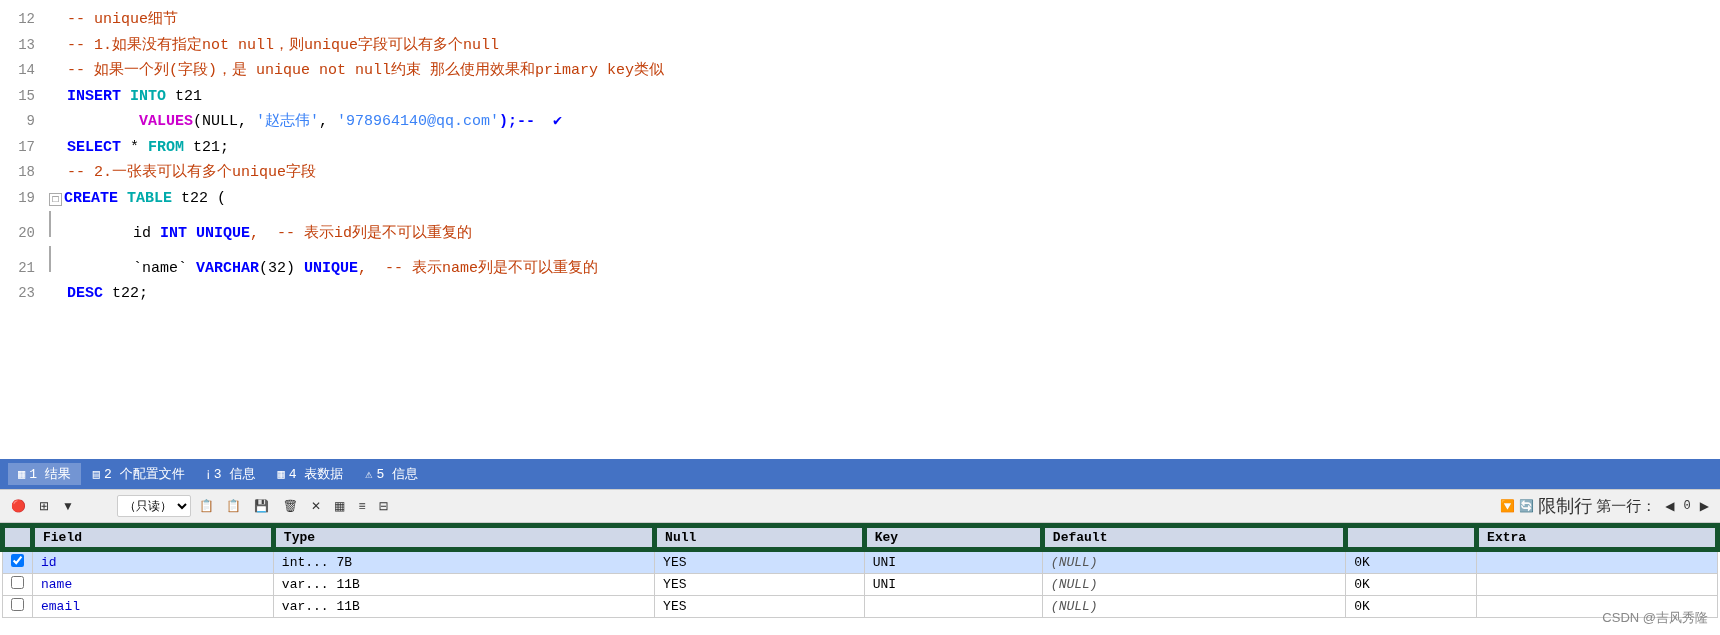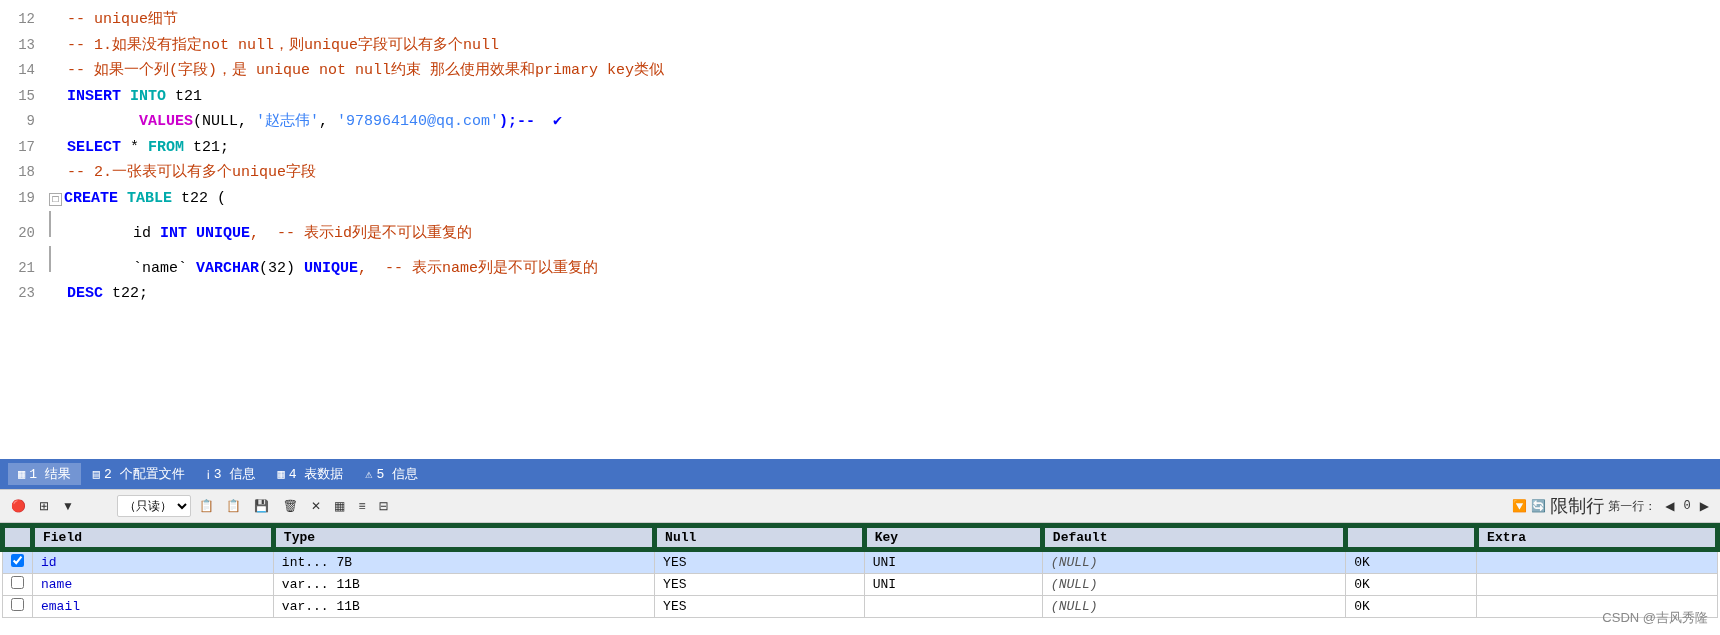--- a/index.html
+++ b/index.html
@@ -234,21 +234,21 @@
   <button class="toolbar-btn">💾</button>
   <button class="toolbar-btn">🗑</button>
   <button class="toolbar-btn">✕</button>
   <button class="toolbar-btn">▦</button>
   <button class="toolbar-btn">≡</button>
   <button class="toolbar-btn">⊟</button>
   <div class="toolbar-right">
     <span>🔽</span>
     <span>🔄</span>
     <label style="font-size:18px;">限制行</label>
-    <label style="font-size:12px;">第一行：</label>
+    <label style="font-size:15px;">第一行：</label>
     <button class="toolbar-btn">◀</button>
     <span style="font-size:12px;">0</span>
     <button class="toolbar-btn">▶</button>
   </div>
 </div>
 
 <div class="table-area">
   <table class="result-table">
     <thead>
       <tr>

